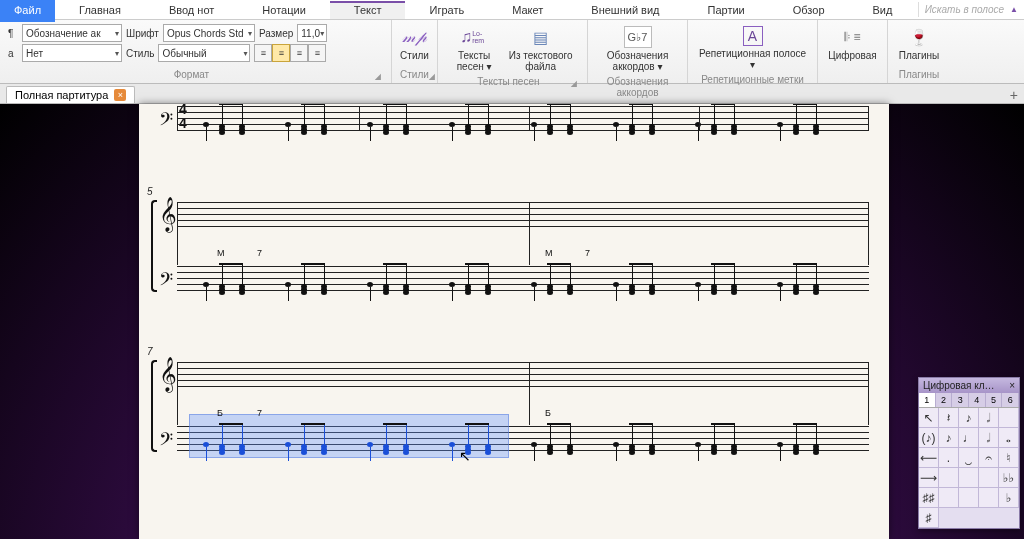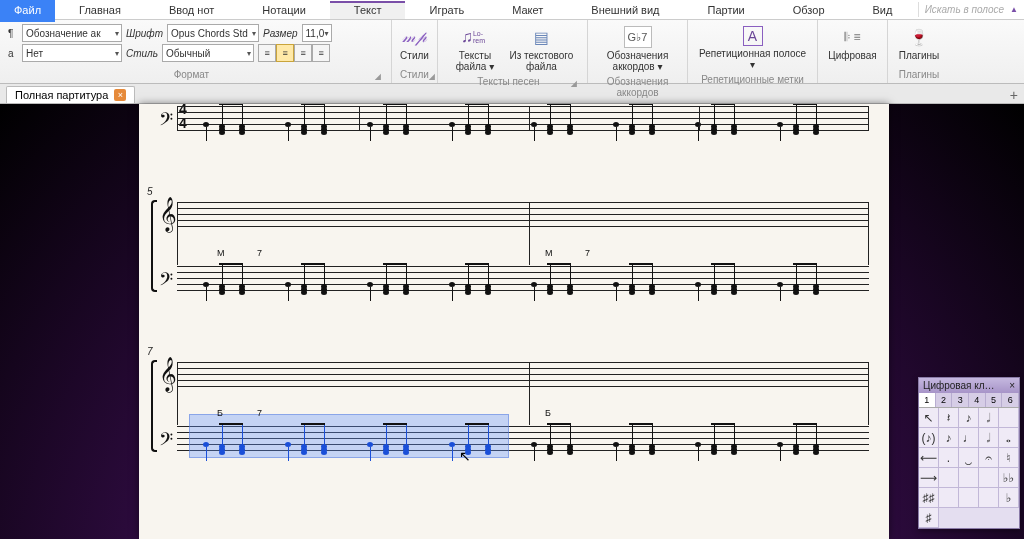--- a/index.html
+++ b/index.html
@@ -18,21 +18,21 @@
 .format-body { display: flex; flex-direction: column; gap: 2px; padding-top: 2px; }
 .format-row { display: flex; align-items: center; gap: 4px; }
 .prefix { width: 10px; font-size: 10px; color: #333; }
 .combo { height: 18px; border: 1px solid #aaa; background: #fff; font-size: 10px; padding: 0 14px 0 3px; position: relative; display: flex; align-items: center; overflow: hidden; white-space: nowrap; }
 .combo::after { content: "▾"; position: absolute; right: 2px; font-size: 8px; color: #555; }
 .combo.obj { width: 100px; }
 .combo.font { width: 92px; }
 .combo.size { width: 30px; }
 .combo.net { width: 100px; }
 .combo.style { width: 92px; }
-.lbl { font-size: 10px; color: #333; font-style: italic; }
+.lbl { font-size: 10px; color: #333; }
 .align-btns { display: flex; gap: 0; }
 .ab { width: 18px; height: 18px; border: 1px solid #aaa; background: #f5f5f5; display: flex; align-items: center; justify-content: center; font-size: 9px; cursor: pointer; }
 .ab.on { background: #ffe9a8; border-color: #c9a43b; }
 .dlg { font-size: 8px; color: #999; text-align: right; padding-right: 2px; }
 
 .big-col { display: flex; flex-direction: column; align-items: center; gap: 2px; padding: 4px 2px; cursor: pointer; min-width: 54px; }
 .big-col .ic { width: 28px; height: 22px; display: flex; align-items: center; justify-content: center; font-size: 16px; color: #6b4797; }
 .big-col .tx { font-size: 10px; text-align: center; line-height: 11px; color: #333; }
 
 .tabbar { height: 20px; background: #e9e9e9; border-bottom: 1px solid #bbb; display: flex; align-items: flex-end; font-size: 11px; }
@@ -137,21 +137,21 @@
     <div style="display:flex;justify-content:space-between;width:100%;align-items:flex-end">
       <span class="group-label">Стили</span>
       <span class="dlg">◢</span>
     </div>
   </div>
 
   <div class="group" style="width:150px">
     <div style="display:flex">
       <div class="big-col">
         <div class="ic">♫<sub style="font-size:7px">Lo-rem</sub></div>
-        <div class="tx">Тексты файла ▾</div>
+        <div class="tx">Тексты песен ▾</div>
       </div>
       <div class="big-col">
         <div class="ic" style="color:#6b87b8">▤</div>
         <div class="tx">Из текстового файла</div>
       </div>
     </div>
     <div style="display:flex;justify-content:space-between;align-items:flex-end">
       <span></span>
         <span class="group-label">Тексты песен</span>
       <span class="dlg">◢</span>

